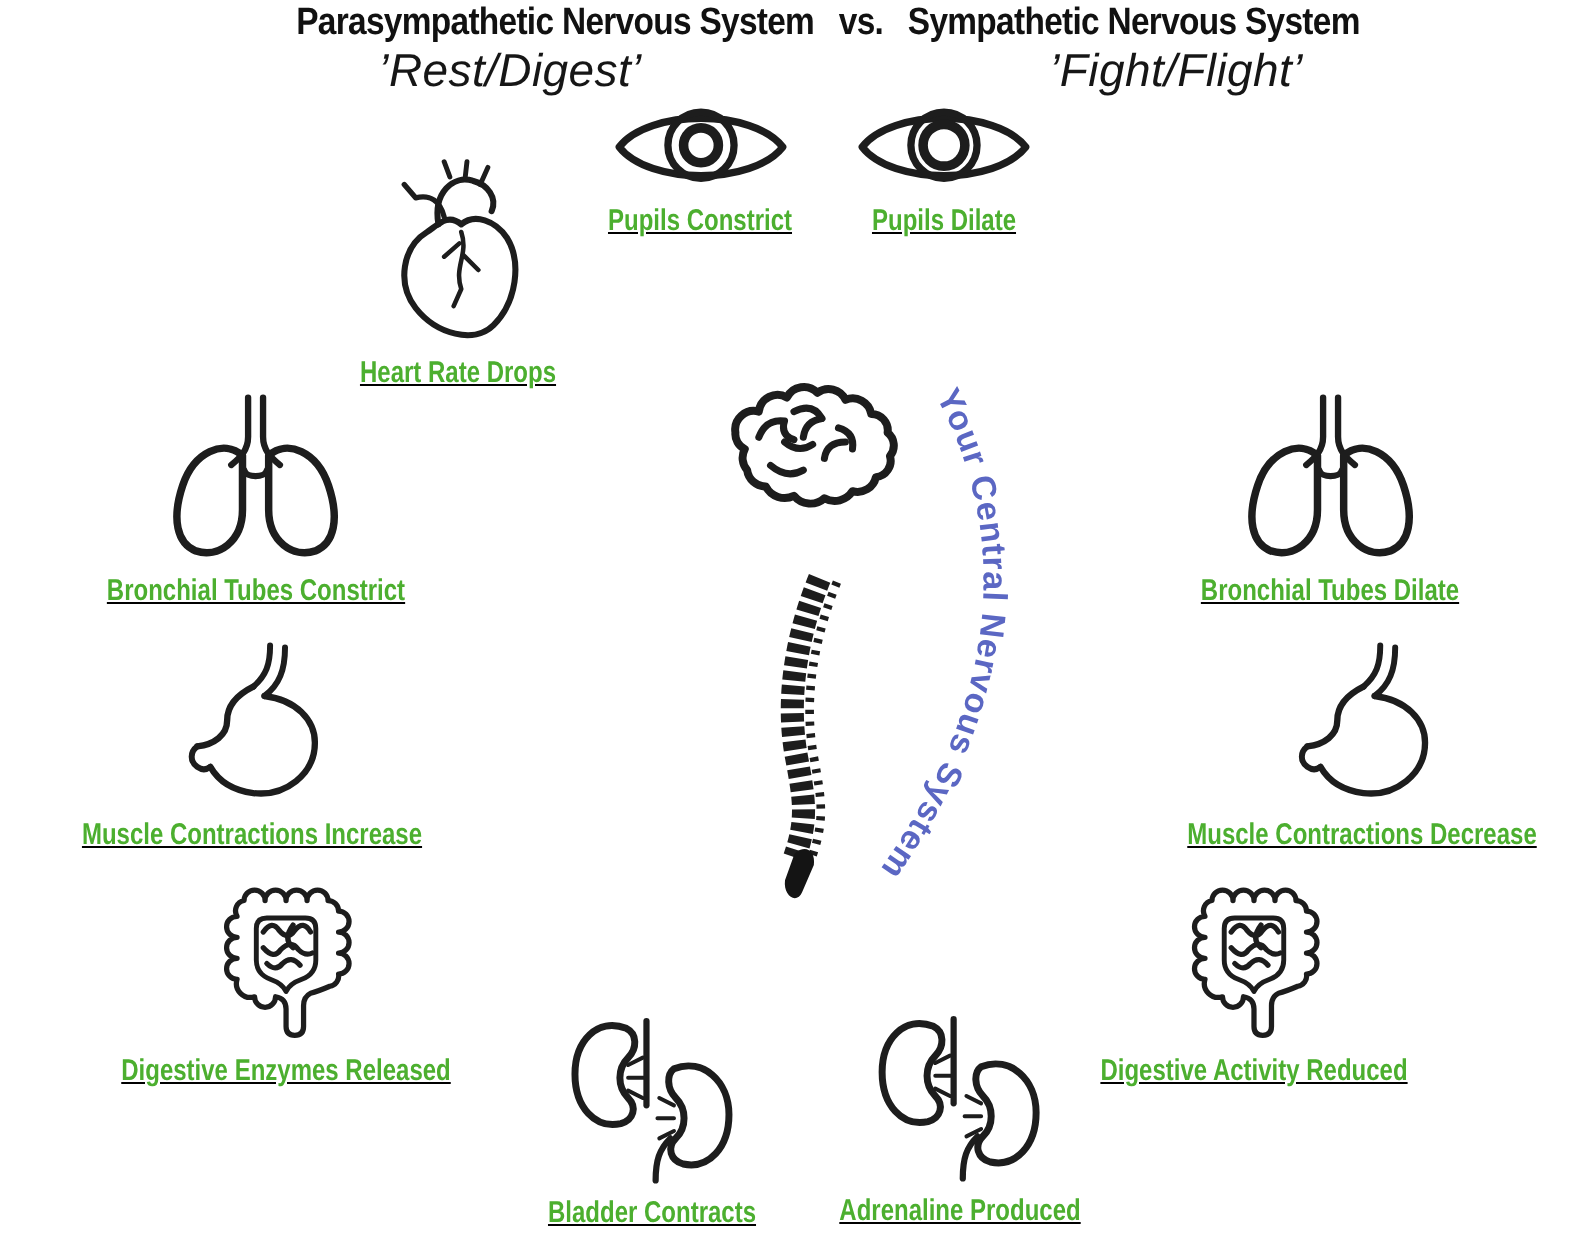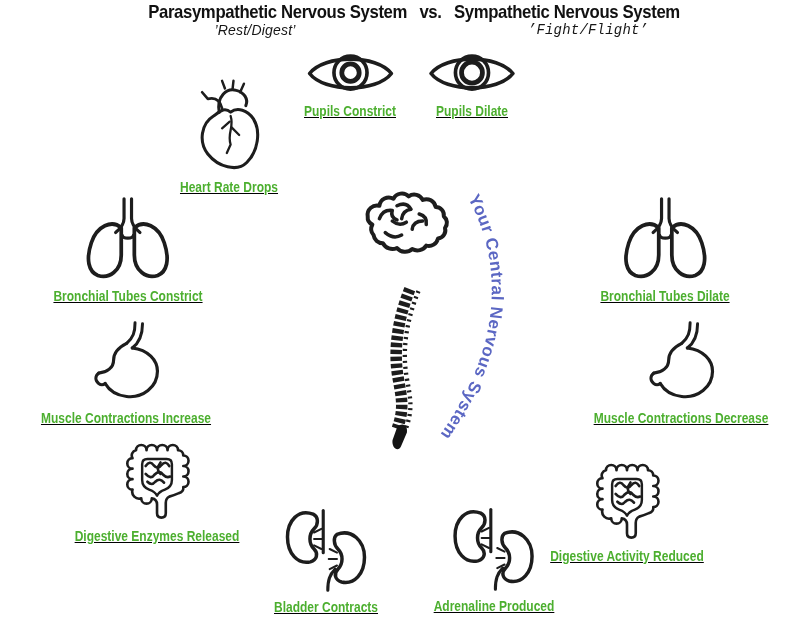--- a/index.html
+++ b/index.html
@@ -11,24 +11,24 @@
   .title-row{
     position:absolute;top:2px;left:50%;
     transform:translateX(calc(-50% + 16px)) scaleX(.88);
     display:flex;align-items:baseline;gap:14px;white-space:nowrap;
   }
   .title-part{
     font-size:19px;font-weight:bold;color:#111;letter-spacing:-.4px;line-height:1.1;
   }
   .subtitle{
     position:absolute;top:22px;transform:translateX(-50%);
-    font-size:14px;font-style:italic;color:#161616;white-space:nowrap;letter-spacing:.2px;
+    font-size:23px;font-style:italic;color:#161616;white-space:nowrap;letter-spacing:.2px;
   }
   .subtitle.left{left:255px;}
-  .subtitle.right{left:588px;font-family:Liberation Mono, monospace;}
+  .subtitle.right{left:588px;}
   
   .organ{
     position:absolute;margin:0;display:flex;flex-direction:column;align-items:center;
     transform:translateX(-50%);
     text-decoration:underline;
   }
   .organ-label{
     margin-top:6px;line-height:1;white-space:nowrap;
     font-size:15px;font-weight:bold;color:var(--label-green,#4caf2f);
     transform:scaleX(.8);transform-origin:center;
@@ -175,40 +175,40 @@
       </svg>
     <figcaption class="organ-label">Muscle Contractions Increase</figcaption>
   </figure>
   <figure class="organ" style="left:681px;top:320px">
     <svg class="icon" width="84" height="84" viewBox="0 0 90 90">
         <use href="#stomach"></use>
       </svg>
     <figcaption class="organ-label">Muscle Contractions Decrease</figcaption>
   </figure>
 
-  <figure class="organ" style="left:157px;top:438px">
+  <figure class="organ" style="left:143px;top:438px">
     <svg class="icon" width="70" height="84" viewBox="0 0 80 96">
         <use href="#intestine"></use>
       </svg>
     <figcaption class="organ-label">Digestive Enzymes Released</figcaption>
   </figure>
-  <figure class="organ" style="left:627px;top:458px">
+  <figure class="organ" style="left:627px;top:438px">
     <svg class="icon" width="70" height="84" viewBox="0 0 80 96">
         <use href="#intestine"></use>
       </svg>
     <figcaption class="organ-label">Digestive Activity Reduced</figcaption>
   </figure>
 
   <figure class="organ" style="left:326px;top:505px">
     <svg class="icon" width="92" height="88" viewBox="0 0 100 96">
         <use href="#kidneys"></use>
       </svg>
     <figcaption class="organ-label">Bladder Contracts</figcaption>
   </figure>
-  <figure class="organ" style="left:494px;top:504px">
+  <figure class="organ" style="left:480px;top:504px">
     <svg class="icon" width="92" height="88" viewBox="0 0 100 96">
         <use href="#kidneys"></use>
       </svg>
     <figcaption class="organ-label">Adrenaline Produced</figcaption>
   </figure>
 
   <svg class="icon center-piece" style="left:356px;top:187px" width="96" height="68" viewBox="12 5 82 58">
       <use href="#brain"></use>
     </svg>
   <svg class="icon center-piece" style="left:380px;top:283px" width="50" height="172" viewBox="0 0 52 176">

